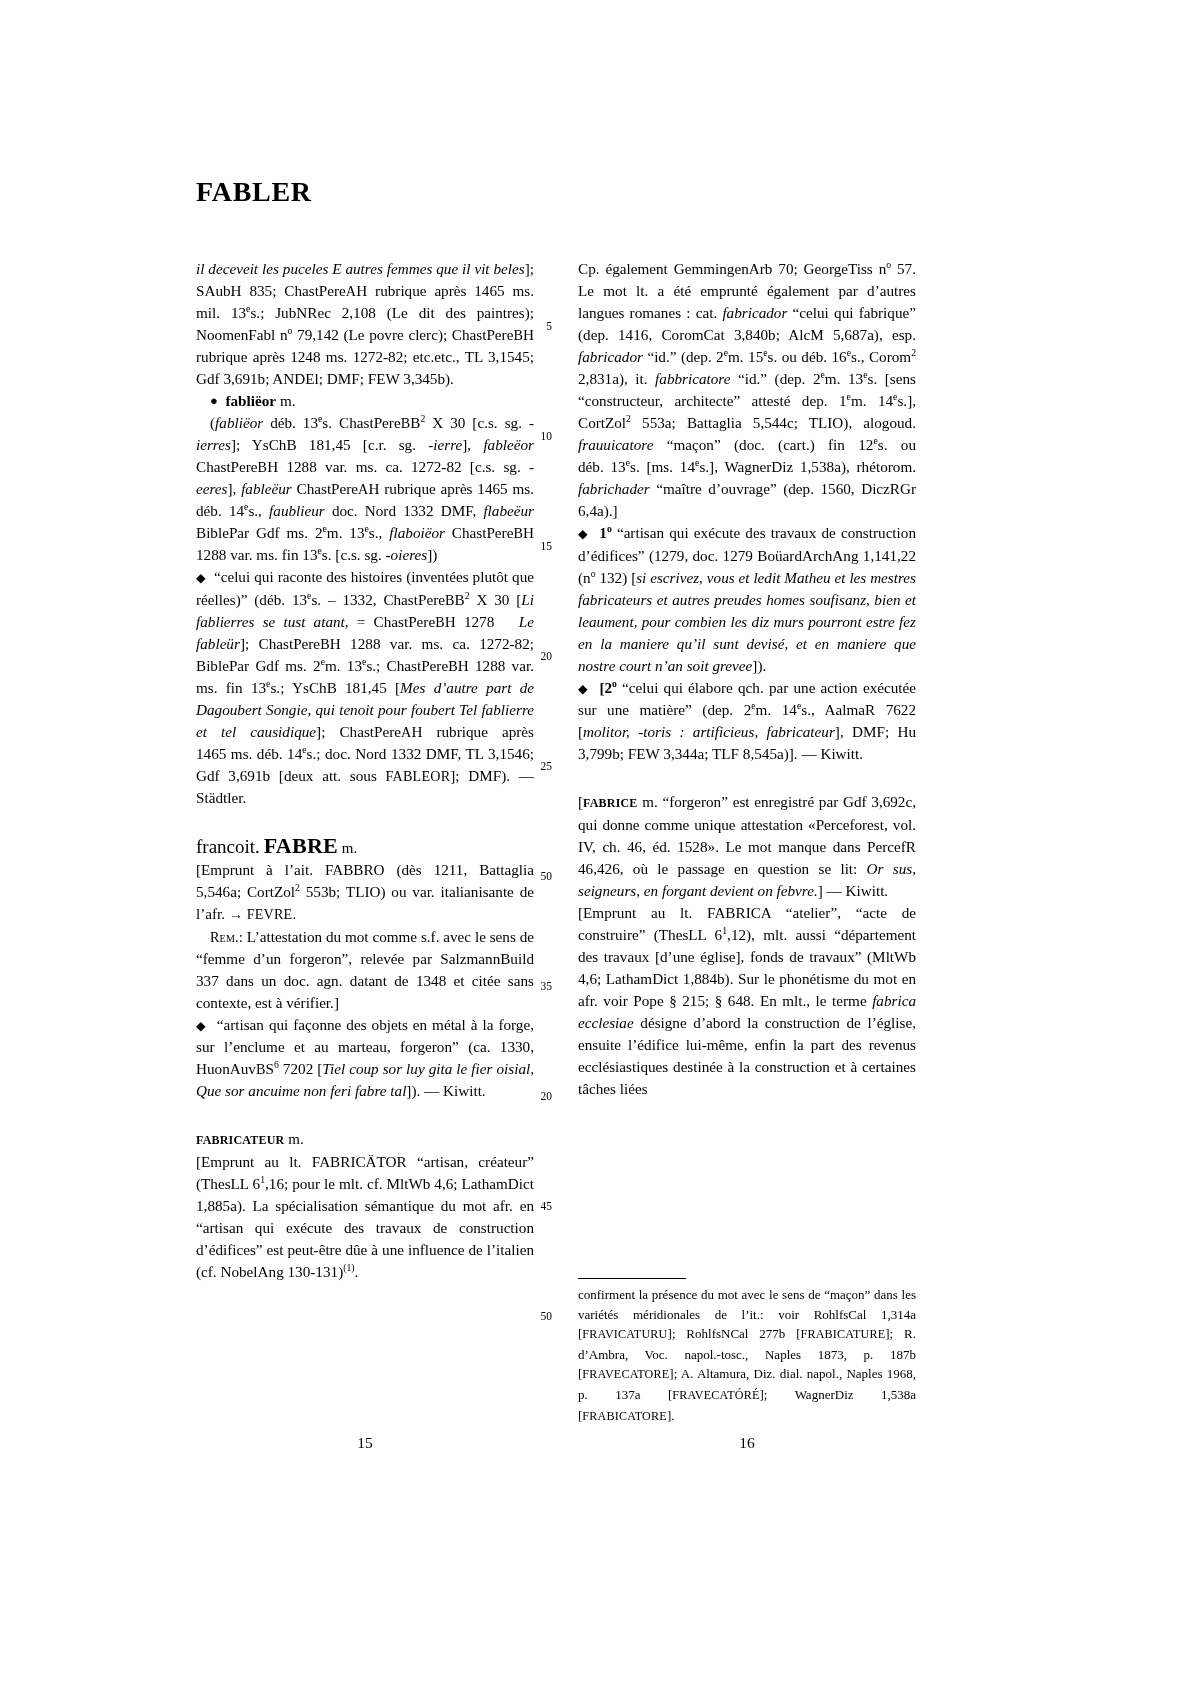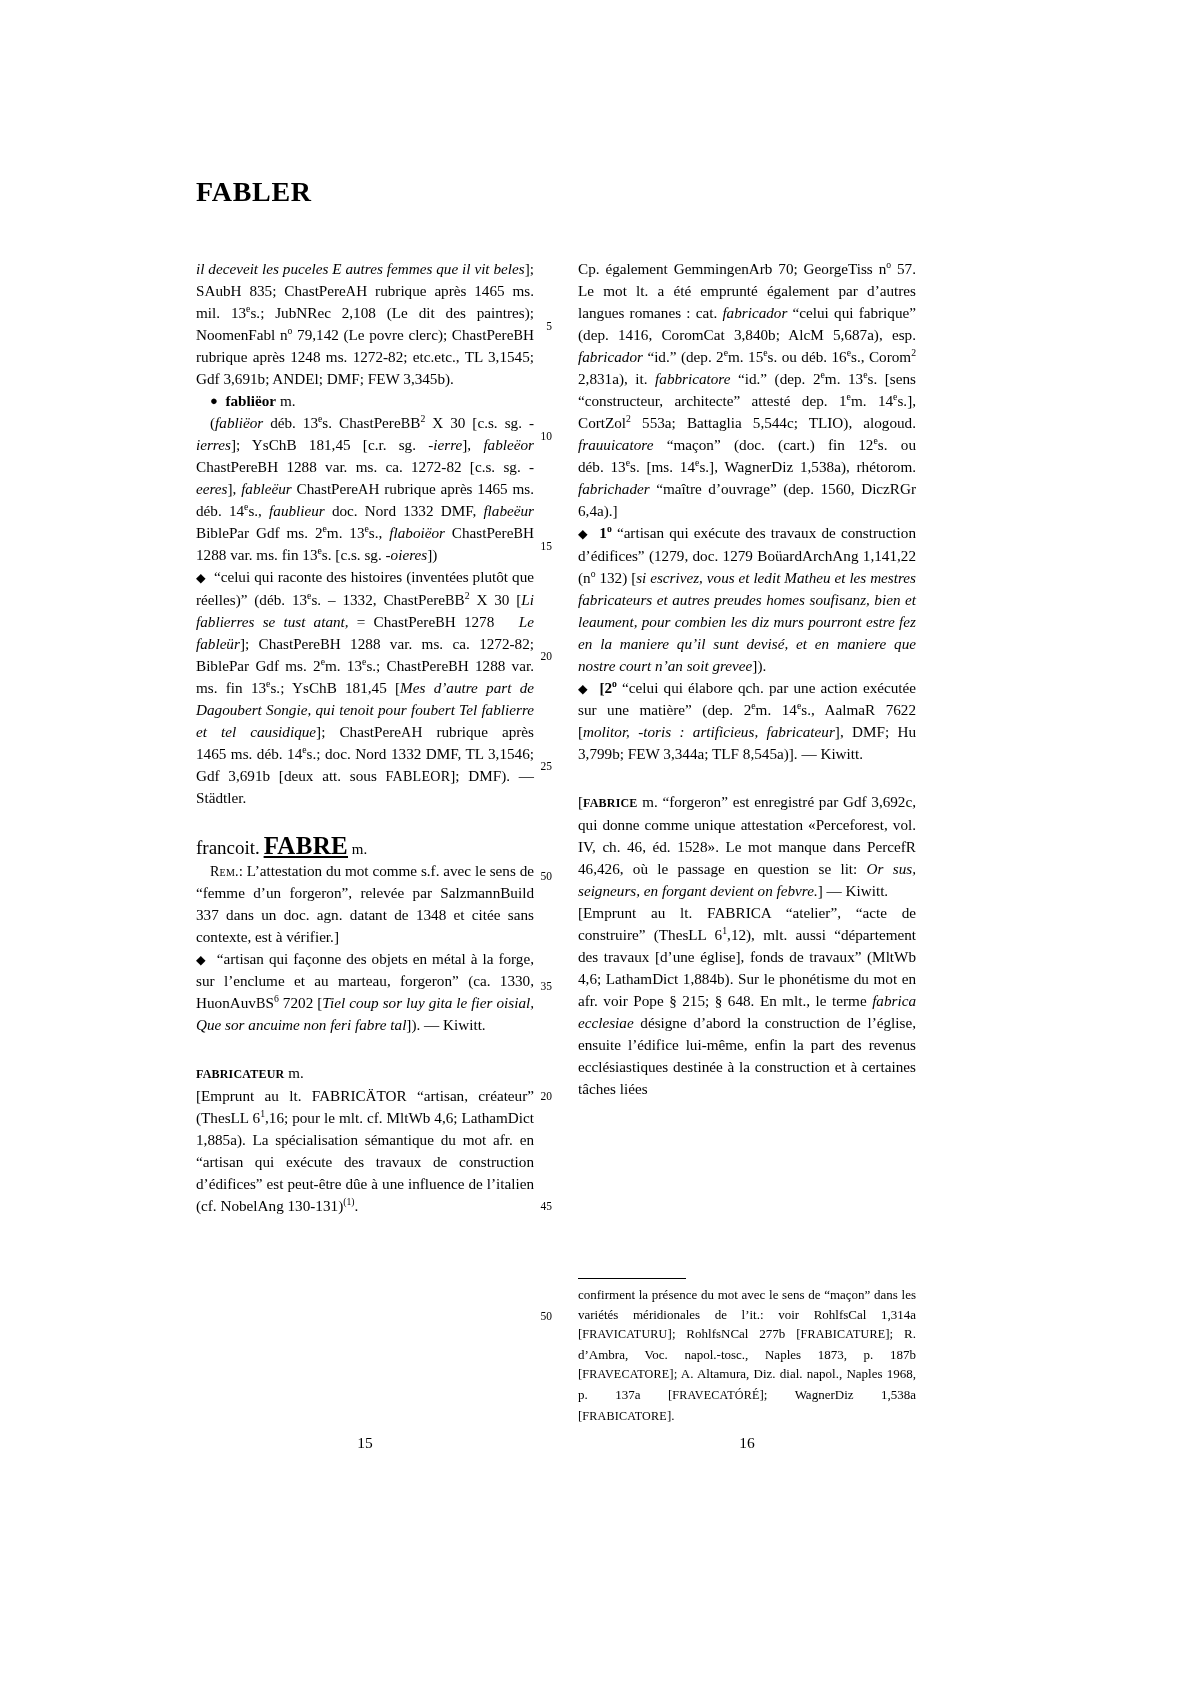--- a/index.html
+++ b/index.html
@@ -52,23 +52,22 @@
     text-indent: 0;
   }
   .col p.ind { text-indent: 14px; }
 
   
   .entry-head {
     margin-top: 26px !important;
     margin-bottom: 0 !important;
   }
   .hw {
-    font-size: 25px;
+    font-size: 22px;
     letter-spacing: 0.3px;
-    text-decoration: underline;
   }
   .hw-sm {
     font-size: 12px;
     letter-spacing: 0.2px;
   }
   .gram { font-size: 15px; }
   .pre  { font-size: 19px; }
 
   
   i, .it { font-style: italic; }
@@ -136,20 +135,21 @@
 <div class="page">
 
   <div class="running-head">FABLER</div>
 
   <div class="col col-left" id="left-col">
       <p class=""><i>il deceveit les puceles E autres femmes que il vit beles</i>]; SAubH 835; ChastPere<span class="sc">A</span>H rubrique après 1465&nbsp;ms. mil.&nbsp;13<sup>e</sup>s.; JubNRec 2,108 (Le dit des paintres); NoomenFabl n<sup>o</sup>&nbsp;79,142 (Le povre clerc); ChastPere<span class="sc">B</span>H rubrique après 1248&nbsp;ms. 1272-82; etc.etc., TL 3,1545; Gdf 3,691b; ANDEl; DMF; FEW 3,345b).</p>
       <p class="ind "><span class="bullet">●</span>&nbsp; <b>fabliëor</b> m.</p>
       <p class="ind ">(<i>fabliëor</i> déb.&nbsp;13<sup>e</sup>s. ChastPere<span class="sc">B</span>B<sup>2</sup> X 30 [c.s. sg. <i>-ierres</i>]; YsChB 181,45 [c.r. sg. <i>-ierre</i>], <i>fableëor</i> ChastPere<span class="sc">B</span>H 1288 var. ms. ca.&nbsp;1272-82 [c.s. sg. <i>-eeres</i>], <i>fableëur</i> ChastPere<span class="sc">A</span>H rubrique après 1465&nbsp;ms. déb.&nbsp;14<sup>e</sup>s., <i>faublieur</i> doc. Nord 1332 DMF, <i>flabeëur</i> BiblePar Gdf ms. 2<sup>e</sup>m. 13<sup>e</sup>s., <i>flaboiëor</i> ChastPere<span class="sc">B</span>H 1288 var. ms. fin 13<sup>e</sup>s. [c.s. sg. <i>-oieres</i>])</p>
       <p class=""><span class="diamond">◆</span>&nbsp; “celui qui raconte des histoires (inventées plutôt que réelles)” (déb.&nbsp;13<sup>e</sup>s. – 1332, ChastPere<span class="sc">B</span>B<sup>2</sup> X 30 [<i>Li fablierres se tust atant,</i> = ChastPere<span class="sc">B</span>H 1278&nbsp;&nbsp; <i>Le fableür</i>]; ChastPere<span class="sc">B</span>H 1288 var. ms. ca.&nbsp;1272-82; BiblePar Gdf ms. 2<sup>e</sup>m. 13<sup>e</sup>s.; ChastPere<span class="sc">B</span>H 1288 var. ms. fin 13<sup>e</sup>s.; YsChB 181,45 [<i>Mes d’autre part de Dagoubert Songie, qui tenoit pour foubert Tel fablierre et tel causidique</i>]; ChastPere<span class="sc">A</span>H rubrique après 1465&nbsp;ms. déb.&nbsp;14<sup>e</sup>s.; doc. Nord 1332 DMF, TL 3,1546; Gdf 3,691b [deux att. sous <span class="sc">FABLEOR</span>]; DMF). — Städtler.</p>
       <p class="entry-head"><span class="pre">francoit.</span> <span class="hw"><b>FABRE</b></span> <span class="gram">m.</span></p>
+      <p class="">[Emprunt à l’ait. FABBRO (dès 1211, Battaglia 5,546a; CortZol<sup>2</sup> 553b; TLIO) ou var. italianisante de l’afr. <span class="arrow">→</span> <span class="sc">FEVRE</span>.</p>
       <p class="ind "><span class="sc">Rem.</span>: L’attestation du mot comme s.f. avec le sens de “femme d’un forgeron”, relevée par SalzmannBuild 337 dans un doc. agn. datant de 1348 et citée sans contexte, est à vérifier.]</p>
       <p class=""><span class="diamond">◆</span>&nbsp; “artisan qui façonne des objets en métal à la forge, sur l’enclume et au marteau, forgeron” (ca.&nbsp;1330, HuonAuv<span class="sc">B</span>S<sup>6</sup> 7202 [<i>Tiel coup sor luy gita le fier oisial, Que sor ancuime non feri fabre tal</i>]). — Kiwitt.</p>
       <p class="entry-head"><span class="hw-sm"><b>FABRICATEUR</b></span> <span class="gram">m.</span></p>
       <p class="">[Emprunt au lt. FABRICÄTOR “artisan, créateur” (ThesLL 6<sup>1</sup>,16; pour le mlt. cf. MltWb 4,6; LathamDict 1,885a). La spécialisation sémantique du mot afr. en “artisan qui exécute des travaux de construction d’édifices” est peut-être dûe à une influence de l’italien (cf. NobelAng 130-131)<sup>(1)</sup>.</p>
     </div>
 
 
   <div class="pagenum pagenum-left">15</div>
 
   <div class="col col-right" id="right-col">

